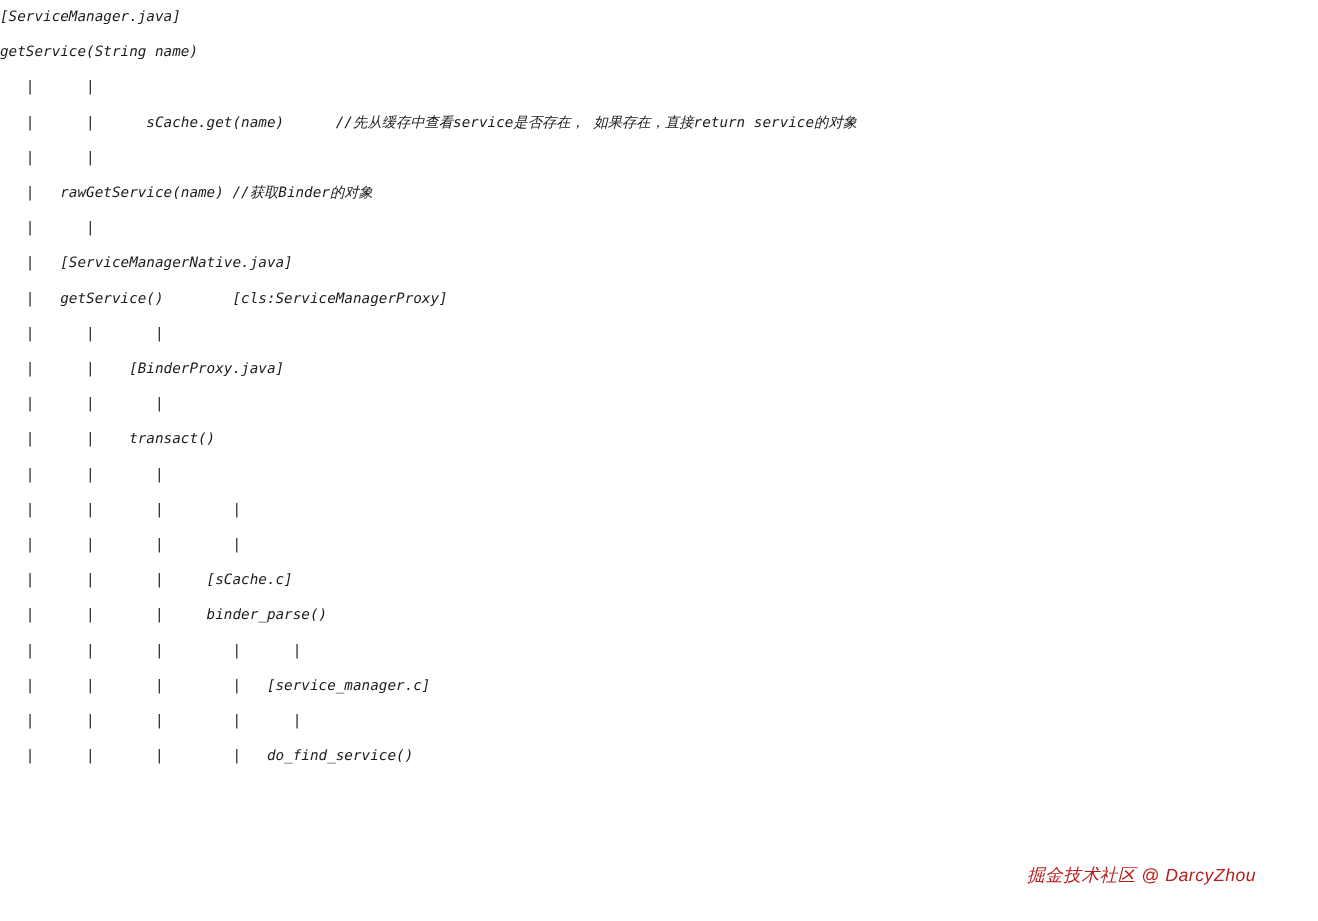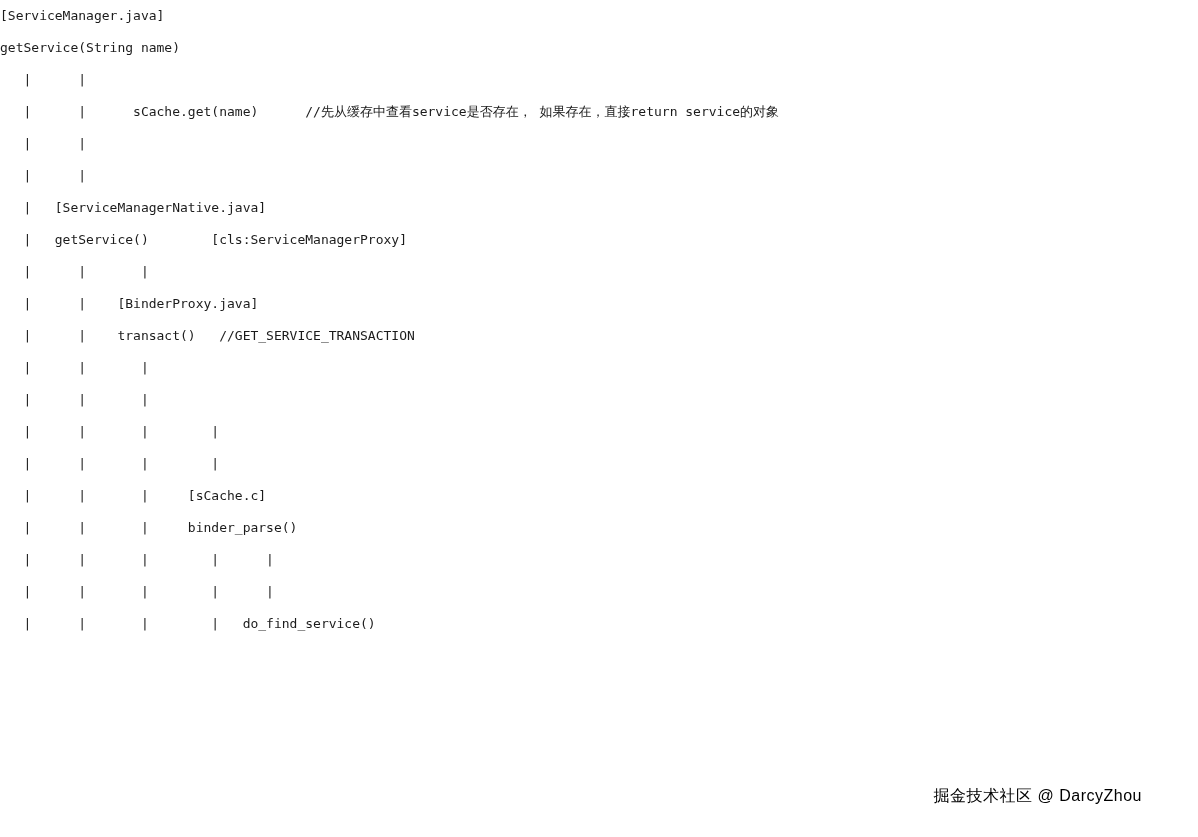--- a/index.html
+++ b/index.html
@@ -11,62 +11,65 @@
     width: 1198px;
     height: 837px;
     overflow: hidden;
     font-family: "DejaVu Sans Mono", "Liberation Mono", monospace;
   }
   #trace {
     position: relative;
     width: 1156px;
     height: 837px;
     padding: 0;
+    font-style: italic;
   }
   .line {
     white-space: pre;
     font-family: "DejaVu Sans Mono", "Liberation Mono", monospace;
     font-size: 13px;
     line-height: 32px;
     color: #1b1b1b;
     letter-spacing: 0px;
     height: 32px;
   }
   .watermark {
     position: absolute;
     right: 14px;
     bottom: 30px;
     font-family: "Liberation Sans", sans-serif;
     font-size: 16px;
-    color: #000000;
+    color: #b91c1c;
     letter-spacing: 0.5px;
     white-space: pre;
     margin-left: 25px;
   }
 </style>
 </head>
 <body>
 
 <div id="trace">
   <div id="lines">
       <div class="line">[ServiceManager.java]</div>
       <div class="line">getService(String name)</div>
       <div class="line">   |      |</div>
       <div class="line">   |      |      sCache.get(name)      //先从缓存中查看service是否存在， 如果存在，直接return service的对象</div>
       <div class="line">   |      |</div>
+      <div class="line">   |   rawGetService(name) //获取Binder的对象</div>
       <div class="line">   |      |</div>
       <div class="line">   |   [ServiceManagerNative.java]</div>
       <div class="line">   |   getService()        [cls:ServiceManagerProxy]</div>
       <div class="line">   |      |       |</div>
       <div class="line">   |      |    [BinderProxy.java]</div>
-      <div class="line">   |      |    transact()   //GET_SERVICE_TRANSACTION</div>
       <div class="line">   |      |       |</div>
+      <div class="line">   |      |    transact()</div>
       <div class="line">   |      |       |</div>
       <div class="line">   |      |       |        |</div>
       <div class="line">   |      |       |        |</div>
       <div class="line">   |      |       |     [sCache.c]</div>
       <div class="line">   |      |       |     binder_parse()</div>
       <div class="line">   |      |       |        |      |</div>
+      <div class="line">   |      |       |        |   [service_manager.c]</div>
       <div class="line">   |      |       |        |      |</div>
       <div class="line">   |      |       |        |   do_find_service()</div>
     </div>
   <div class="watermark">掘金技术社区 @ DarcyZhou</div>
 </div>
 
 </body></html>

